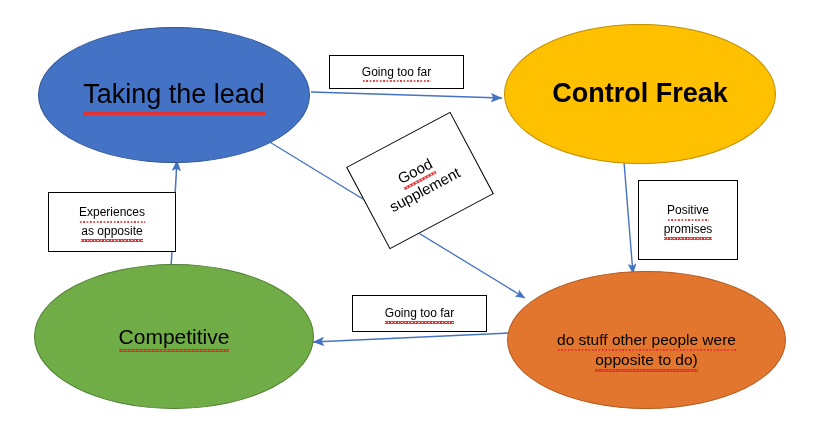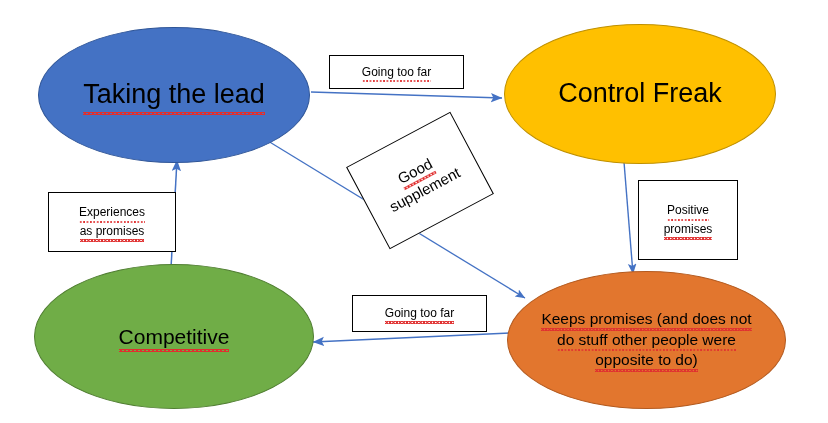--- a/index.html
+++ b/index.html
@@ -49,20 +49,21 @@
     background: #4472C4;
     border: 1px solid #2f5597;
     font-size: 27px;
   }
   #node-control-freak {
     left: 504px; top: 24px;
     width: 272px; height: 140px;
     background: #FFC000;
     border: 1px solid #bf9000;
     font-size: 27px;
+    font-weight: bold;
   }
   #node-competitive {
     left: 34px; top: 264px;
     width: 280px; height: 145px;
     background: #70AD47;
     border: 1px solid #507e32;
     font-size: 21px;
   }
   #node-keeps-promises {
     left: 507px; top: 271px;
@@ -153,21 +154,21 @@
   <div class="node" id="node-control-freak">
     <span class="node-label">Control Freak</span>
   </div>
 
   <div class="node" id="node-competitive">
     <span class="node-label"><span class="sq">Competitive</span></span>
   </div>
 
   <div class="node" id="node-keeps-promises">
     <span class="node-label">
-      <span class="sq sq-sm">Keeps promises (and does not</span><br>
+      <br>
       <span class="sq sq-sm">do stuff other people were</span><br>
       <span class="sq sq-sm">opposite to do)</span>
     </span>
   </div>
 
   <div class="caption" id="caption-going-too-far-top">
     <span class="cap-text"><span class="sq sq-sm">Going too far</span></span>
   </div>
 
   <div class="caption" id="caption-good-supplement">
@@ -184,17 +185,17 @@
     </span>
   </div>
 
   <div class="caption" id="caption-going-too-far-bot">
     <span class="cap-text"><span class="sq sq-sm">Going too far</span></span>
   </div>
 
   <div class="caption" id="caption-experiences">
     <span class="cap-text">
       <span class="sq sq-sm">Experiences</span><br>
-      <span class="sq sq-sm">as promises</span>
+      <span class="sq sq-sm">as opposite</span>
     </span>
   </div>
 
 </div>
 
 </body></html>

